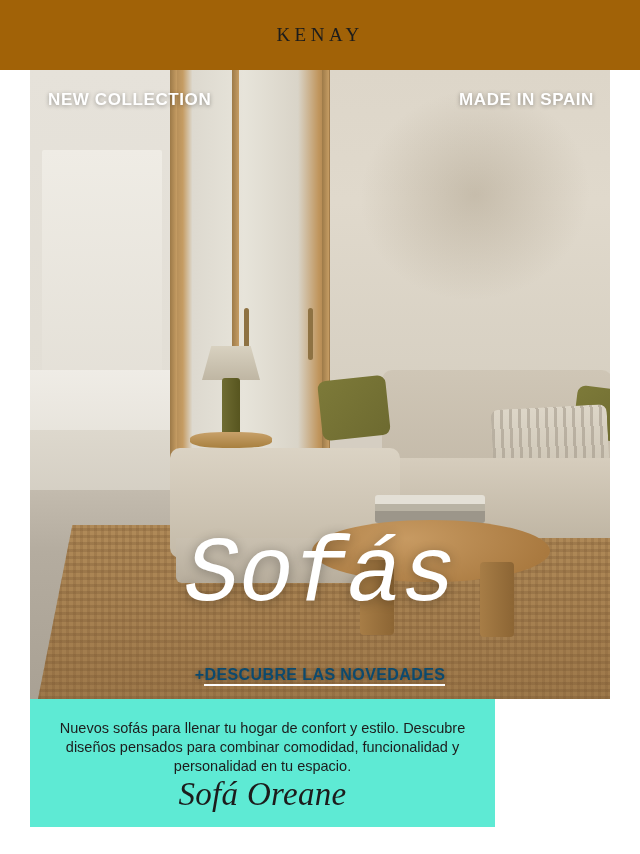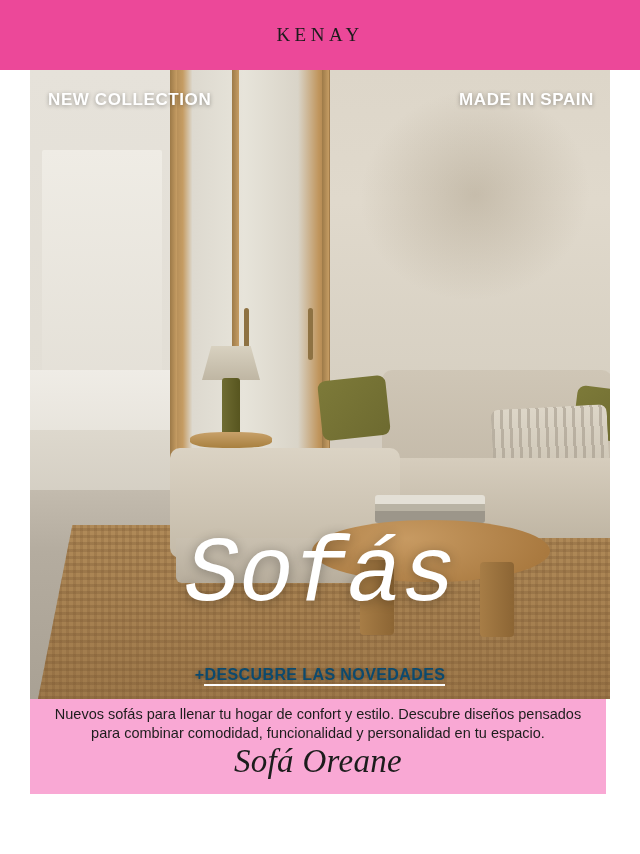--- a/index.html
+++ b/index.html
@@ -16,21 +16,21 @@
     position: relative;
     background: #ffffff;
   }
 
   
   .brand-header {
     height: 70px;
     display: flex;
     align-items: center;
     justify-content: center;
-    background: #ec4899;
+    background: #a16207;
   }
   .brand-logo {
     font-family: "Liberation Serif", serif;
     font-size: 19px;
     letter-spacing: 4.5px;
     color: #1c1c1c;
     font-weight: 400;
     text-transform: uppercase;
   }
 
@@ -212,23 +212,23 @@
     font-size: 16px;
     font-weight: 700;
     letter-spacing: 0.4px;
     text-shadow: 0 1px 5px rgba(0,0,0,0.4);
   }
   .hero-cta .under { border-bottom: 2px solid #ffffff; padding-bottom: 1px; }
 
   
   .body-section {
     margin: 0 30px;
-    width: 576px;
-    background: #f9a8d4;
-    padding: 6px 18px 0 18px;
+    width: 465px;
+    background: #5eead4;
+    padding: 20px 18px 0 18px;
   }
   .intro-copy {
     text-align: center;
     font-size: 14.5px;
     line-height: 1.32;
     color: #1d1d1d;
   }
   .product-name {
     text-align: center;
     font-family: "Liberation Serif", serif;

